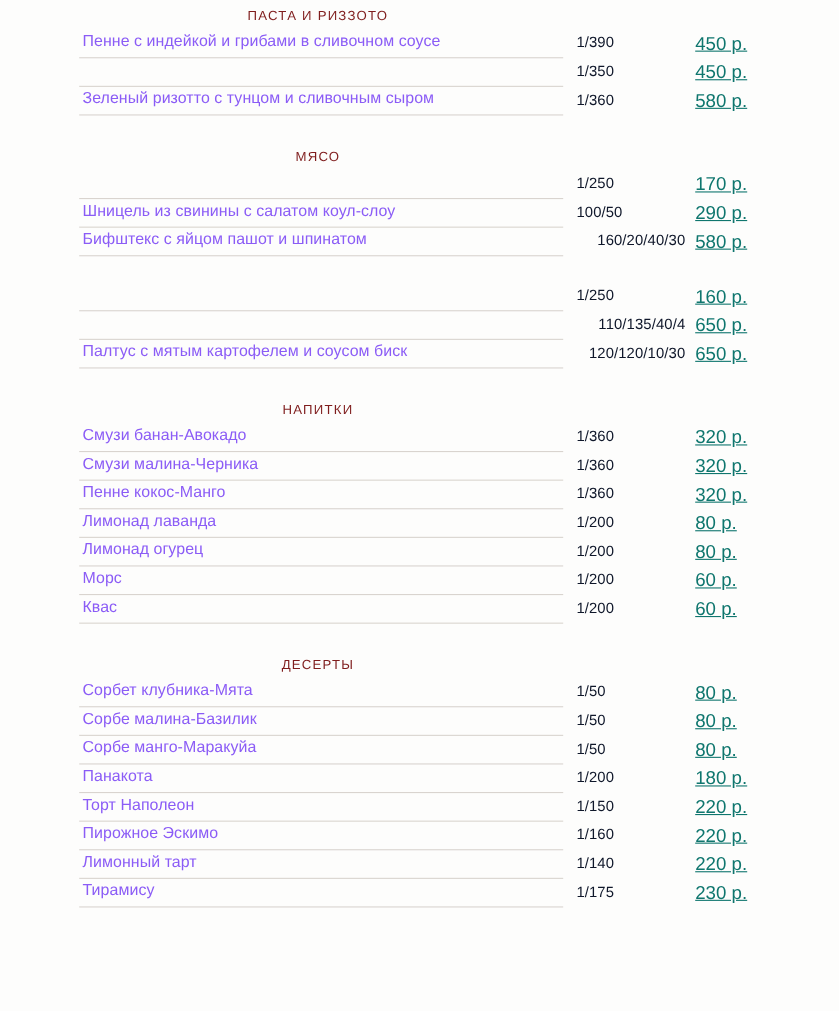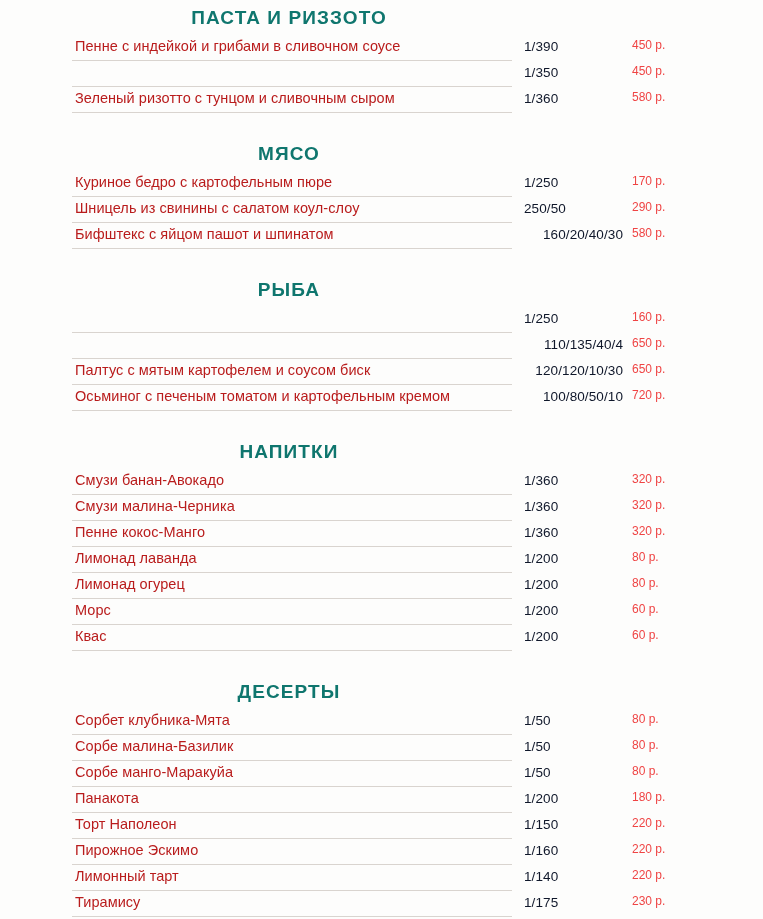--- a/index.html
+++ b/index.html
@@ -25,24 +25,24 @@
     box-sizing: border-box;
   }
 
   .section {
     margin: 0;
     padding: 0;
   }
 
   .section-header {
     text-align: center;
-    font-size: 19px;
+    font-size: 12px;
     letter-spacing: 1.1px;
-    color: #0f766e;
-    font-weight: 700;
+    color: #7f1d1d;
+    font-weight: 400;
     padding-top: 6px;
     padding-bottom: 6px;
     padding-right: 185px;
     text-transform: uppercase;
     white-space: nowrap;
   }
 
   .section:first-child > .section-header {
     padding-top: 7px;
   }
@@ -58,21 +58,21 @@
     height: 26px;
     margin: 0;
     padding: 0;
   }
 
   .row-name {
     position: absolute;
     left: 75px;
     top: 3px;
     font-size: 14.5px;
-    color: #b91c1c;
+    color: #8b5cf6;
     white-space: nowrap;
     letter-spacing: 0.05px;
   }
 
   .row-weight {
     position: absolute;
     left: 524px;
     top: 4px;
     font-size: 13.5px;
     color: #0f172a;
@@ -83,23 +83,24 @@
   
   .row-weight.wide {
     left: auto;
     right: 140px;
   }
 
   .row-price {
     position: absolute;
     left: 632px;
     top: 3px;
-    font-size: 12px;
-    color: #ef4444;
-    white-space: nowrap;
+    font-size: 17px;
+    color: #0f766e;
+    white-space: nowrap;
+    text-decoration: underline;
   }
 
   .row-rule {
     position: absolute;
     left: 72px;
     right: 251px;
     bottom: 0;
     height: 1px;
     background: #d9d4cf;
   }
@@ -132,65 +133,57 @@
           <span class="row-price">580 р.</span>
           <span class="row-rule"></span>
         </li>
       </ul>
     </div>
     <div class="section-gap"></div>
     <div class="section">
       <div class="section-header">МЯСО</div>
       <ul class="rows">
         <li class="row">
-          <span class="row-name">Куриное бедро с картофельным пюре</span>
           <span class="row-weight">1/250</span>
           <span class="row-price">170 р.</span>
           <span class="row-rule"></span>
         </li>
         <li class="row">
           <span class="row-name">Шницель из свинины с салатом коул-слоу</span>
-          <span class="row-weight">250/50</span>
+          <span class="row-weight">100/50</span>
           <span class="row-price">290 р.</span>
           <span class="row-rule"></span>
         </li>
         <li class="row">
           <span class="row-name">Бифштекс с яйцом пашот и шпинатом</span>
           <span class="row-weight wide">160/20/40/30</span>
           <span class="row-price">580 р.</span>
           <span class="row-rule"></span>
         </li>
       </ul>
     </div>
     <div class="section-gap"></div>
     <div class="section">
-      <div class="section-header">РЫБА</div>
       <ul class="rows">
         <li class="row">
           <span class="row-weight">1/250</span>
           <span class="row-price">160 р.</span>
           <span class="row-rule"></span>
         </li>
         <li class="row">
           <span class="row-weight wide">110/135/40/4</span>
           <span class="row-price">650 р.</span>
           <span class="row-rule"></span>
         </li>
         <li class="row">
           <span class="row-name">Палтус с мятым картофелем и соусом биск</span>
           <span class="row-weight wide">120/120/10/30</span>
           <span class="row-price">650 р.</span>
           <span class="row-rule"></span>
         </li>
-        <li class="row">
-          <span class="row-name">Осьминог с печеным томатом и картофельным кремом</span>
-          <span class="row-weight wide">100/80/50/10</span>
-          <span class="row-price">720 р.</span>
-          <span class="row-rule"></span>
-        </li>
       </ul>
     </div>
     <div class="section-gap"></div>
     <div class="section">
       <div class="section-header">НАПИТКИ</div>
       <ul class="rows">
         <li class="row">
           <span class="row-name">Смузи банан-Авокадо</span>
           <span class="row-weight">1/360</span>
           <span class="row-price">320 р.</span>

